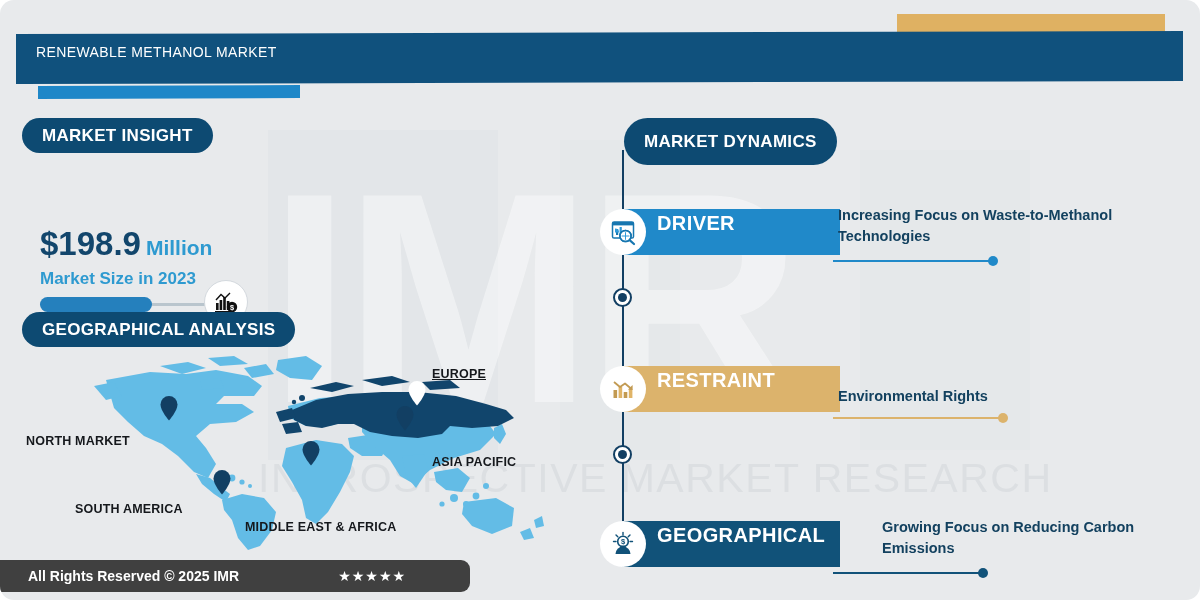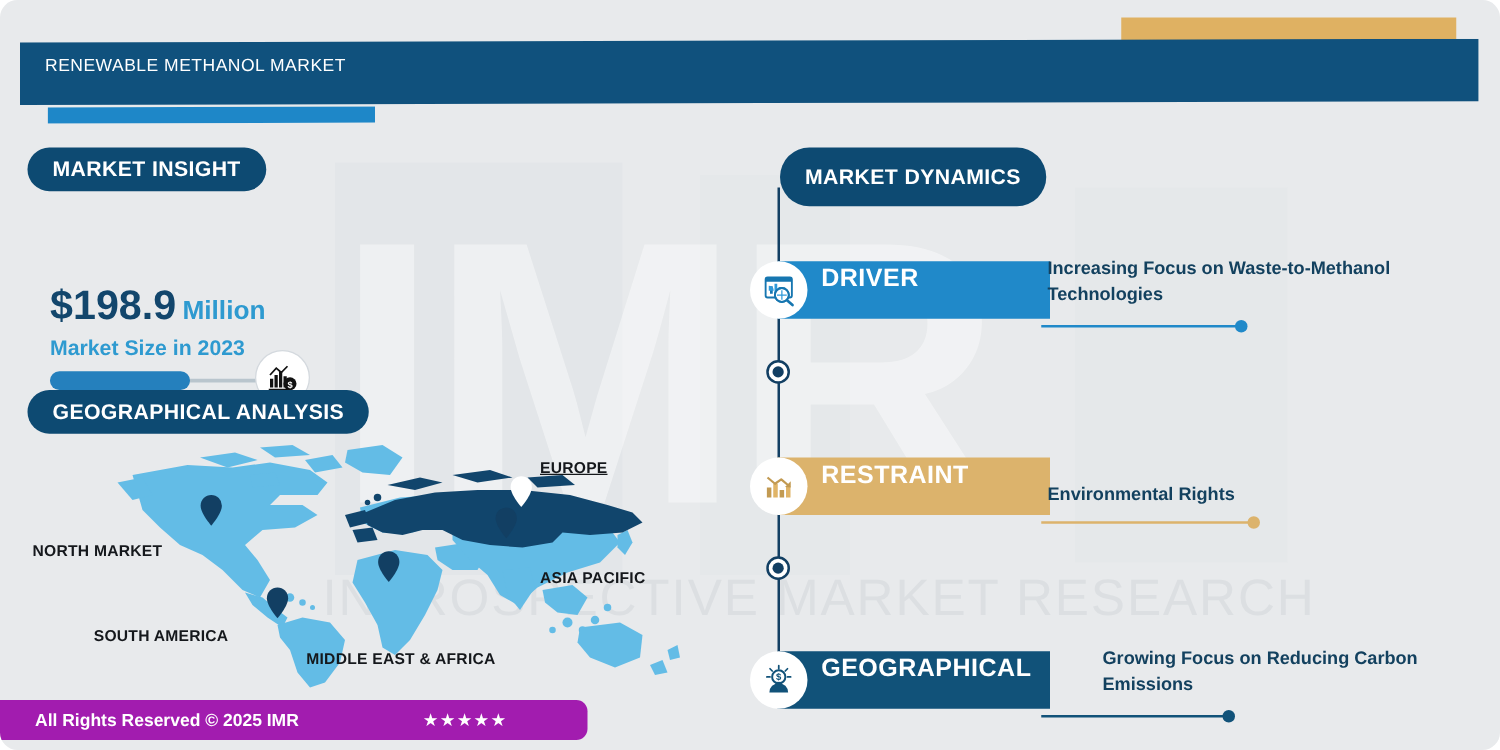--- a/index.html
+++ b/index.html
@@ -145,21 +145,21 @@
     color:#15181c;
     white-space:nowrap;
     letter-spacing:.2px;
   }
 
   
   .footer {
     position:absolute;
     left:0; top:560px;
     width:470px; height:32px;
-    background:#a21caf;
+    background:#404040;
     border-top-right-radius:9px;
     border-bottom-right-radius:9px;
     display:flex; align-items:center;
   }
   .footer-text {
     margin-left:28px;
     font-size:14px; font-weight:600;
     color:#ffffff;
     white-space:nowrap;
   }

